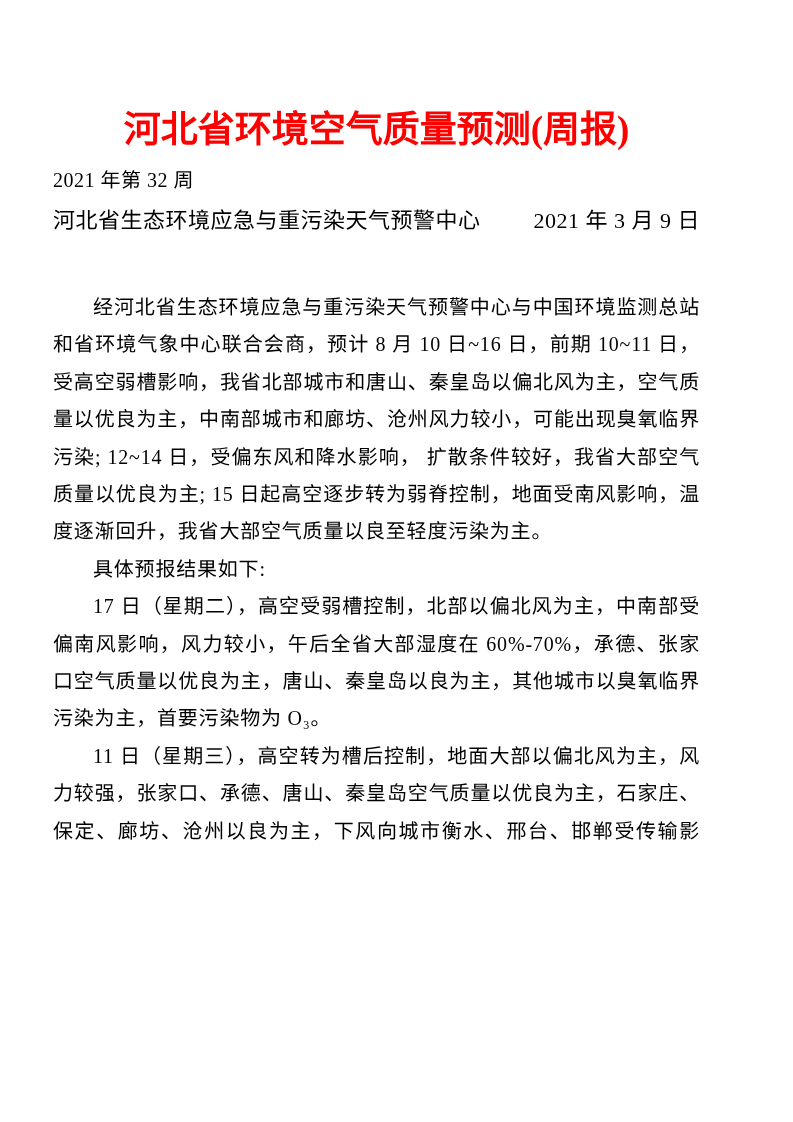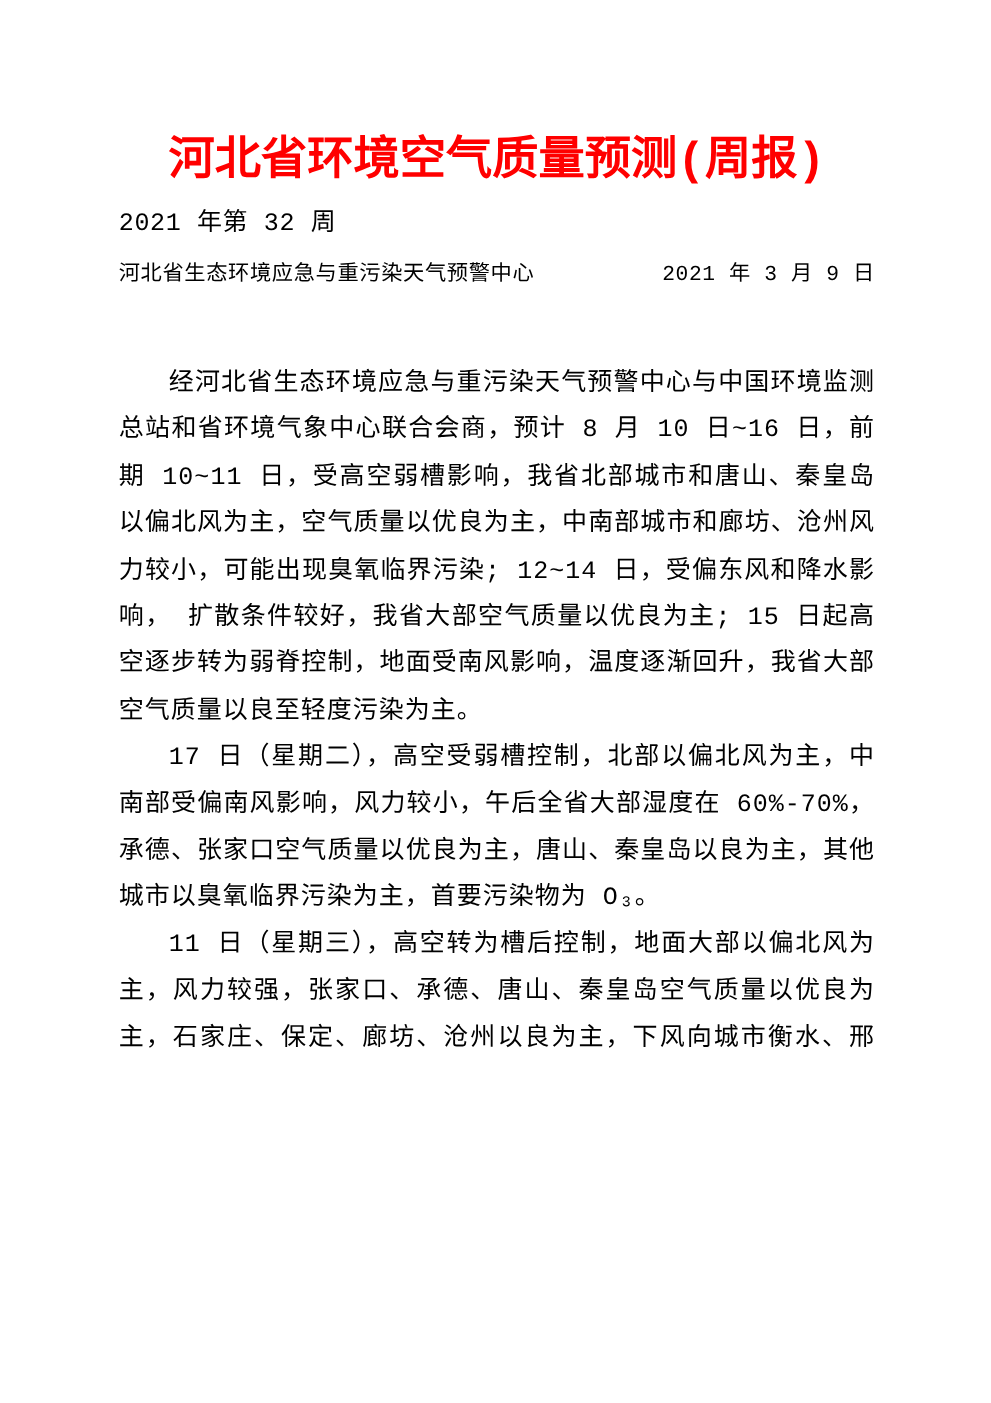--- a/index.html
+++ b/index.html
@@ -7,22 +7,22 @@
     padding: 0;
     background: #ffffff;
   }
   .page {
     position: relative;
     width: 793px;
     height: 848px;
     margin: 0 auto;
     background: #ffffff;
     box-sizing: border-box;
-    padding: 104px 93px 0 95px;
-    font-family: Liberation Mono, monospace;
+    padding: 104px 93px 0 53px;
+    font-family: Liberation Serif, serif;
     color: #000000;
     overflow: hidden;
   }
   .doc-title {
     font-size: 37px;
     line-height: 52px;
     font-weight: bold;
     text-align: center;
     color: #ff0000;
     letter-spacing: 0px;
@@ -32,21 +32,21 @@
     margin-top: 12px;
     font-size: 20px;
     line-height: 24px;
     letter-spacing: 0.5px;
   }
   .byline {
     display: flex;
     justify-content: space-between;
     align-items: baseline;
     margin-top: 16px;
-    font-size: 17px;
+    font-size: 22px;
     line-height: 26px;
     letter-spacing: 0.5px;
   }
   .doc-body {
     margin-top: 55px;
     font-size: 20px;
     line-height: 37.4px;
     letter-spacing: 0.8px;
   }
   .doc-body p.para {
@@ -66,17 +66,18 @@
 
   <div class="doc-subtitle">2021 年第 32 周</div>
 
   <div class="byline">
     <span>河北省生态环境应急与重污染天气预警中心</span>
     <span>2021 年 3 月 9 日</span>
   </div>
 
   <div class="doc-body">
     <p class="para">经河北省生态环境应急与重污染天气预警中心与中国环境监测总站和省环境气象中心联合会商，预计 8 月 10 日~16 日，前期 10~11 日，受高空弱槽影响，我省北部城市和唐山、秦皇岛以偏北风为主，空气质量以优良为主，中南部城市和廊坊、沧州风力较小，可能出现臭氧临界污染; 12~14 日，受偏东风和降水影响， 扩散条件较好，我省大部空气质量以优良为主; 15 日起高空逐步转为弱脊控制，地面受南风影响，温度逐渐回升，我省大部空气质量以良至轻度污染为主。</p>
+    <p class="para">具体预报结果如下:</p>
     <p class="para">17 日（星期二），高空受弱槽控制，北部以偏北风为主，中南部受偏南风影响，风力较小，午后全省大部湿度在 60%-70%，承德、张家口空气质量以优良为主，唐山、秦皇岛以良为主，其他城市以臭氧临界污染为主，首要污染物为 O₃。</p>
     <p class="para">11 日（星期三），高空转为槽后控制，地面大部以偏北风为主，风力较强，张家口、承德、唐山、秦皇岛空气质量以优良为主，石家庄、保定、廊坊、沧州以良为主，下风向城市衡水、邢台、邯郸受传输影响，可能出现臭氧临界污染，首要污染物为 O₃。</p>
   </div>
 
 </div>
 
 </body></html>

